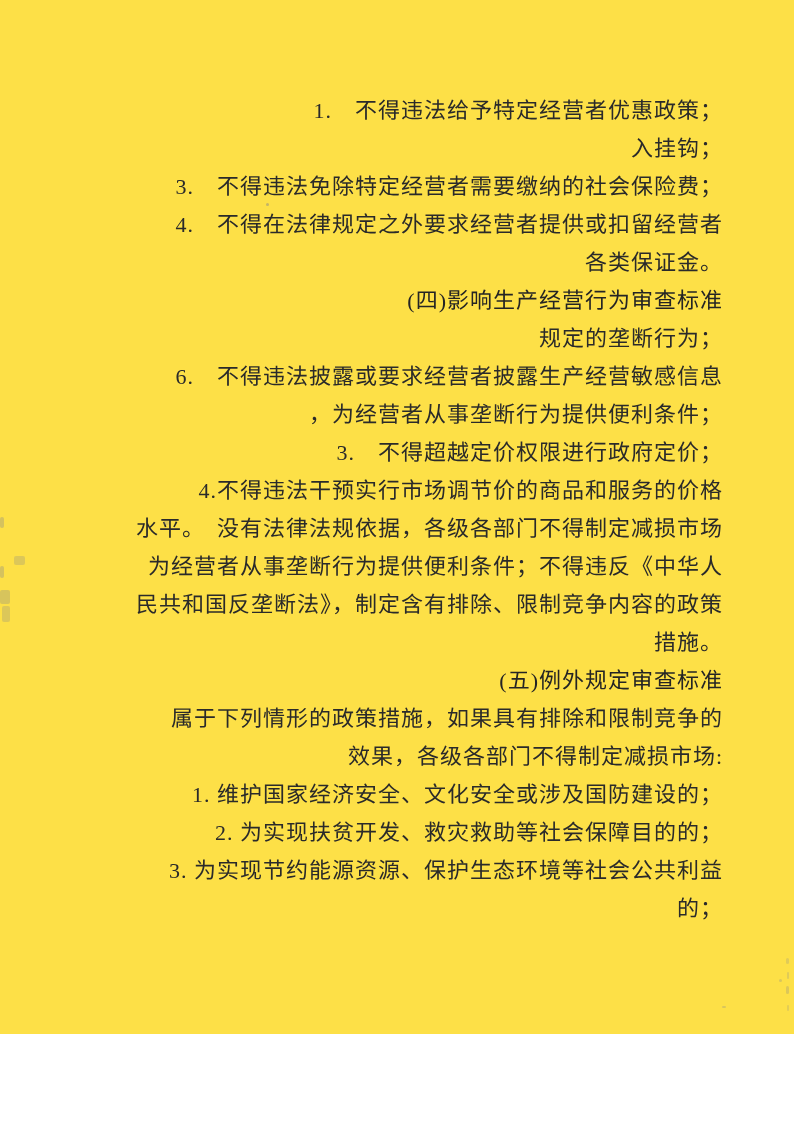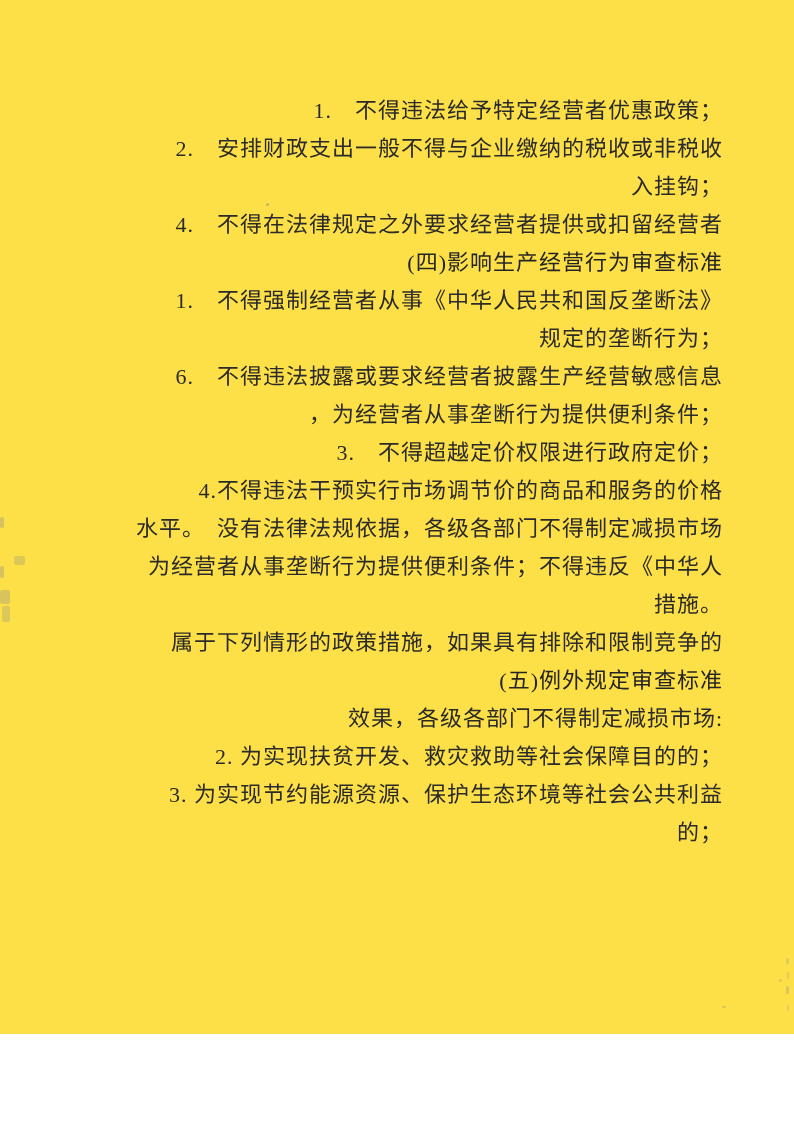--- a/index.html
+++ b/index.html
@@ -45,36 +45,38 @@
     pointer-events: none;
   }
 </style>
 </head>
 <body>
 
 <div class="page">
 
   <div class="textblock">
     <div class="line indent">1.　不得违法给予特定经营者优惠政策；</div>
-    <div class="line indent">2.　安排财政支出一般不得与企业缴纳的税收或非税收</div>
     <div class="line">入挂钩；</div>
+    <div class="line indent">3.　不得违法免除特定经营者需要缴纳的社会保险费；</div>
     <div class="line indent">4.　不得在法律规定之外要求经营者提供或扣留经营者</div>
+    <div class="line">各类保证金。</div>
     <div class="line heading">(四)影响生产经营行为审查标准</div>
-    <div class="line indent">1.　不得强制经营者从事《中华人民共和国反垄断法》</div>
     <div class="line">规定的垄断行为；</div>
     <div class="line indent">6.　不得违法披露或要求经营者披露生产经营敏感信息</div>
     <div class="line">，为经营者从事垄断行为提供便利条件；</div>
     <div class="line indent">3.　不得超越定价权限进行政府定价；</div>
     <div class="line indent">4.不得违法干预实行市场调节价的商品和服务的价格</div>
     <div class="line">水平。　没有法律法规依据，各级各部门不得制定减损市场</div>
     <div class="line">为经营者从事垄断行为提供便利条件；不得违反《中华人</div>
+    <div class="line">民共和国反垄断法》，制定含有排除、限制竞争内容的政策</div>
     <div class="line">措施。</div>
+    <div class="line heading">(五)例外规定审查标准</div>
     <div class="line indent">属于下列情形的政策措施，如果具有排除和限制竞争的</div>
-    <div class="line heading">(五)例外规定审查标准</div>
     <div class="line">效果，各级各部门不得制定减损市场:</div>
+    <div class="line indent">1. 维护国家经济安全、文化安全或涉及国防建设的；</div>
     <div class="line indent">2. 为实现扶贫开发、救灾救助等社会保障目的的；</div>
     <div class="line indent">3. 为实现节约能源资源、保护生态环境等社会公共利益</div>
     <div class="line">的；</div>
   </div>
 
   <div class="speck" style="left:0;   top:517px;  width:4px;  height:11px; opacity:.35;"></div>
   <div class="speck" style="left:14px; top:556px;  width:11px; height:9px;  opacity:.28;"></div>
   <div class="speck" style="left:0;   top:566px;  width:4px;  height:12px; opacity:.35;"></div>
   <div class="speck" style="left:0;   top:590px;  width:10px; height:14px; opacity:.32;"></div>
   <div class="speck" style="left:2px; top:606px;  width:8px;  height:16px; opacity:.28;"></div>

